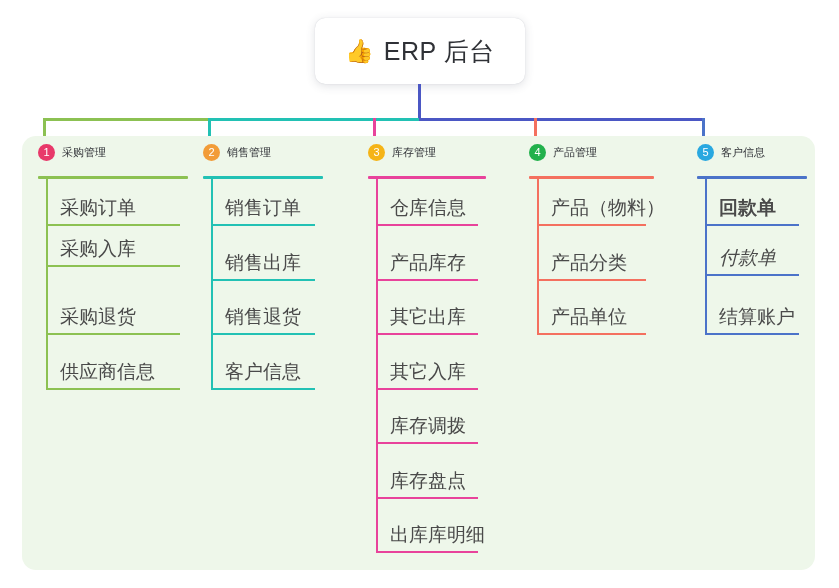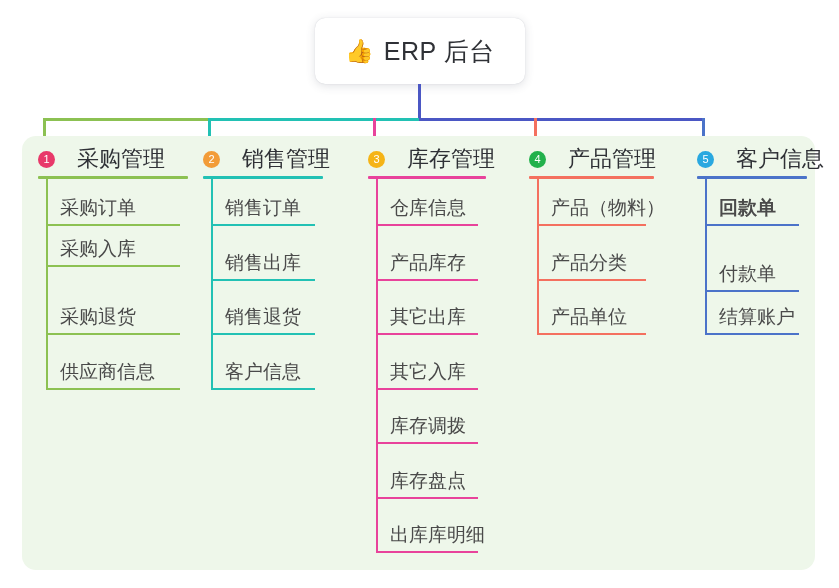--- a/index.html
+++ b/index.html
@@ -35,21 +35,21 @@
   .col-head{
     position:absolute;top:8px;left:0;display:flex;align-items:center;gap:7px;
     white-space:nowrap;
   }
   .badge{
     width:17px;height:17px;border-radius:50%;
     display:flex;align-items:center;justify-content:center;
     color:#ffffff;font-size:11px;line-height:1;font-weight:normal;
     box-sizing:border-box;
   }
-  .col-title{font-size:22px;color:#2f3136;margin-left:15px;}
+  .col-title{font-size:11px;color:#2f3136;}
   .col-rule{position:absolute;left:0;height:3px;border-radius:1px;}
 
   .spine{position:absolute;width:2px;}
 
   .leaf{position:absolute;}
   .leaf-label{
     position:absolute;left:14px;bottom:5px;font-size:19px;color:#4a4a4a;
     white-space:nowrap;
   }
   .leaf-rule{position:absolute;left:0;bottom:0;height:1.6px;}
@@ -186,21 +186,21 @@
           <div class="col-head">
             <span class="badge" style="background: rgb(41, 168, 224);">5</span>
             <span class="col-title">客户信息</span>
           </div>
           <div class="col-rule" style="top: 40px; width: 110px; background: rgb(75, 115, 201);"></div>
           <div class="spine" style="left: 8px; top: 43px; height: 156px; background: rgb(75, 115, 201);"></div>
           <div class="leaf" style="left: 8px; top: 60px; width: 94px; height: 30px; font-weight: bold;">
             <span class="leaf-label">回款单</span>
             <div class="leaf-rule" style="width: 94px; background: rgb(75, 115, 201);"></div>
           </div>
-          <div class="leaf" style="left: 8px; top: 126px; width: 94px; height: 30px;">
+          <div class="leaf" style="left: 8px; top: 110px; width: 94px; height: 30px; font-style: italic;">
             <span class="leaf-label">付款单</span>
             <div class="leaf-rule" style="width: 94px; background: rgb(75, 115, 201);"></div>
           </div>
           <div class="leaf" style="left: 8px; top: 169px; width: 94px; height: 30px;">
             <span class="leaf-label">结算账户</span>
             <div class="leaf-rule" style="width: 94px; background: rgb(75, 115, 201);"></div>
           </div>
         </div>
       </div>
   </div>

